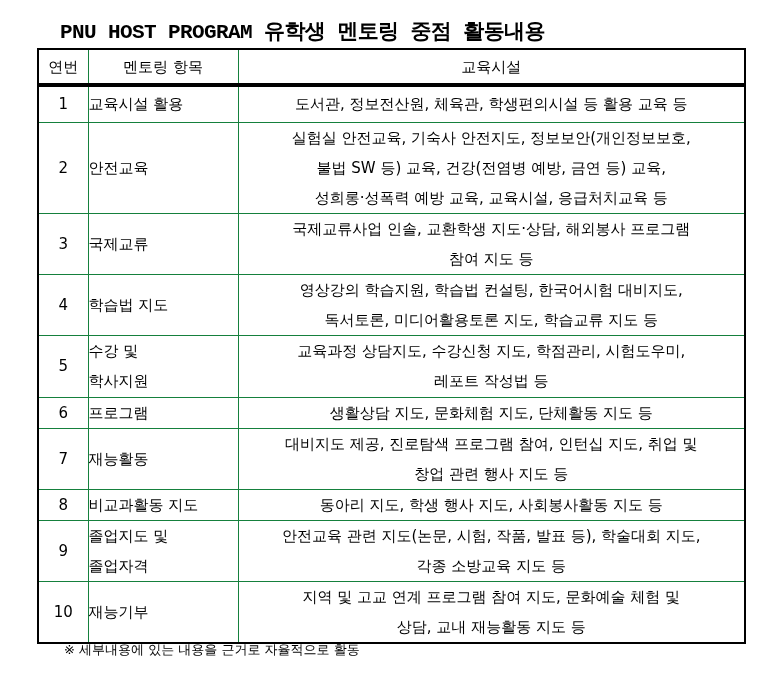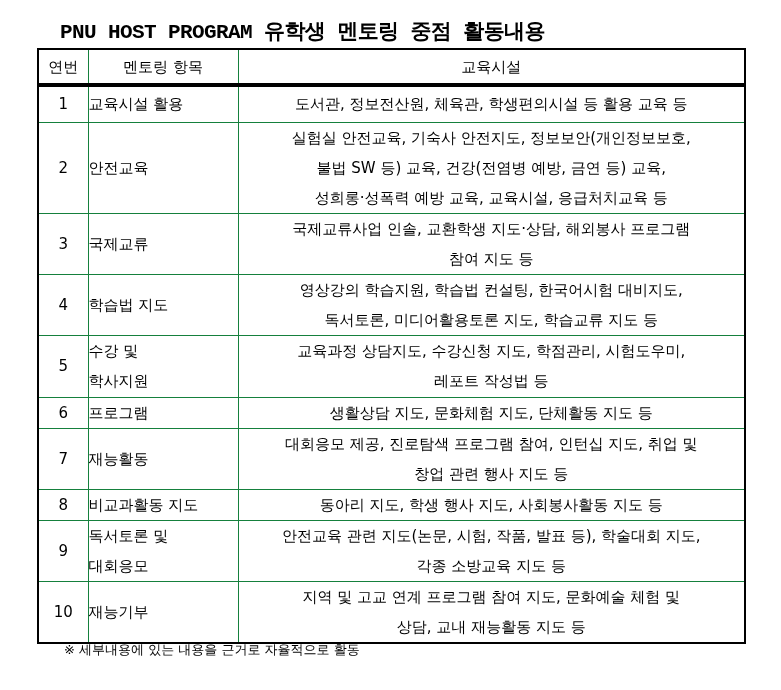--- a/index.html
+++ b/index.html
@@ -123,38 +123,38 @@
       <td class="detail">
           <span class="line">생활상담 지도, 문화체험 지도, 단체활동 지도 등</span>
         </td>
     </tr>
     <tr style="height:60px">
       <td class="num">7</td>
       <td class="item">
           <span class="line">재능활동</span>
         </td>
       <td class="detail">
-        <span class="line">대회응모 제공, 진로탐색 프로그램 참여, 인턴십 지도, 취업 및</span>
+        <span class="line">대비지도 제공, 진로탐색 프로그램 참여, 인턴십 지도, 취업 및</span>
         <span class="line">창업 관련 행사 지도 등</span>
       </td>
     </tr>
     <tr style="height:30px">
       <td class="num">8</td>
       <td class="item">
           <span class="line">비교과활동 지도</span>
         </td>
       <td class="detail">
           <span class="line">동아리 지도, 학생 행사 지도, 사회봉사활동 지도 등</span>
         </td>
     </tr>
     <tr style="height:59px">
       <td class="num">9</td>
       <td class="item">
-        <span class="line">독서토론 및</span>
-        <span class="line">대회응모</span>
+        <span class="line">졸업지도 및</span>
+        <span class="line">졸업자격</span>
       </td>
       <td class="detail">
         <span class="line">안전교육 관련 지도(논문, 시험, 작품, 발표 등), 학술대회 지도,</span>
         <span class="line">각종 소방교육 지도 등</span>
       </td>
     </tr>
     <tr style="height:56px">
       <td class="num">10</td>
       <td class="item">
           <span class="line">재능기부</span>

